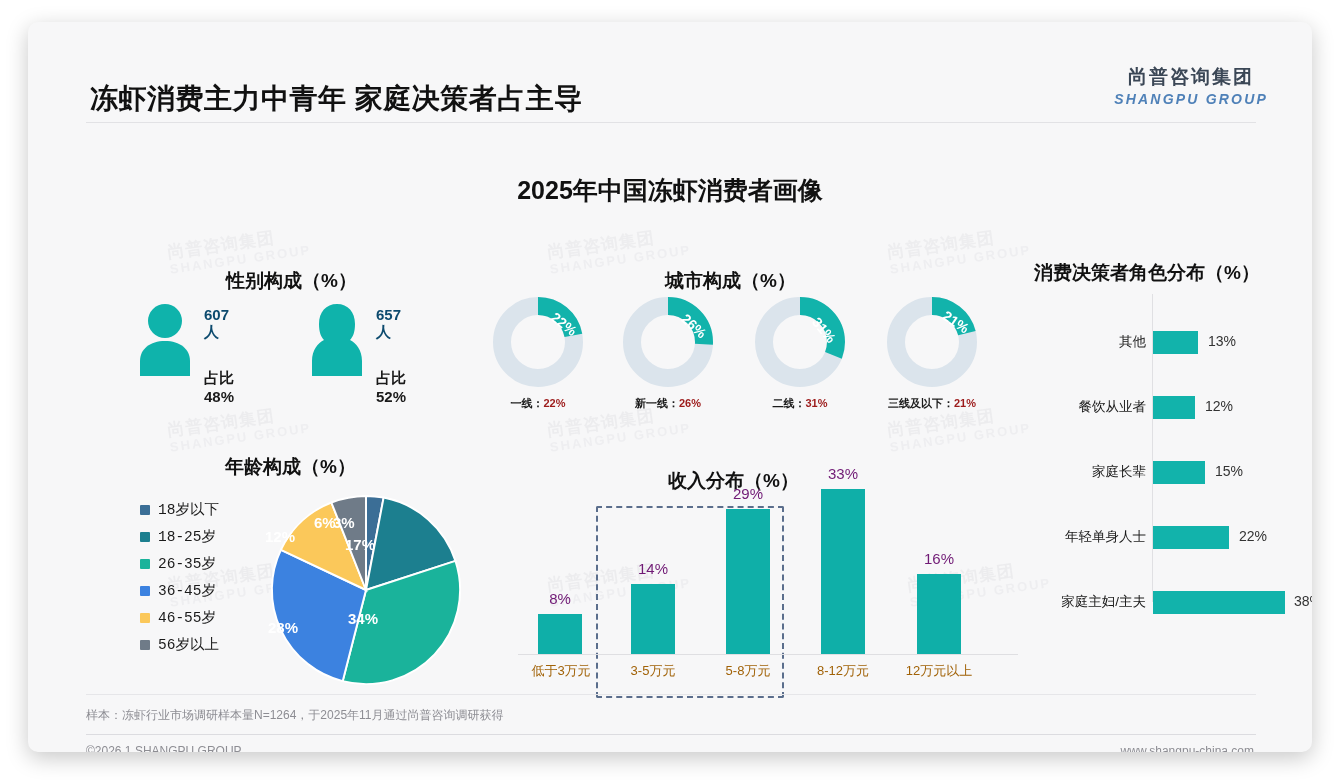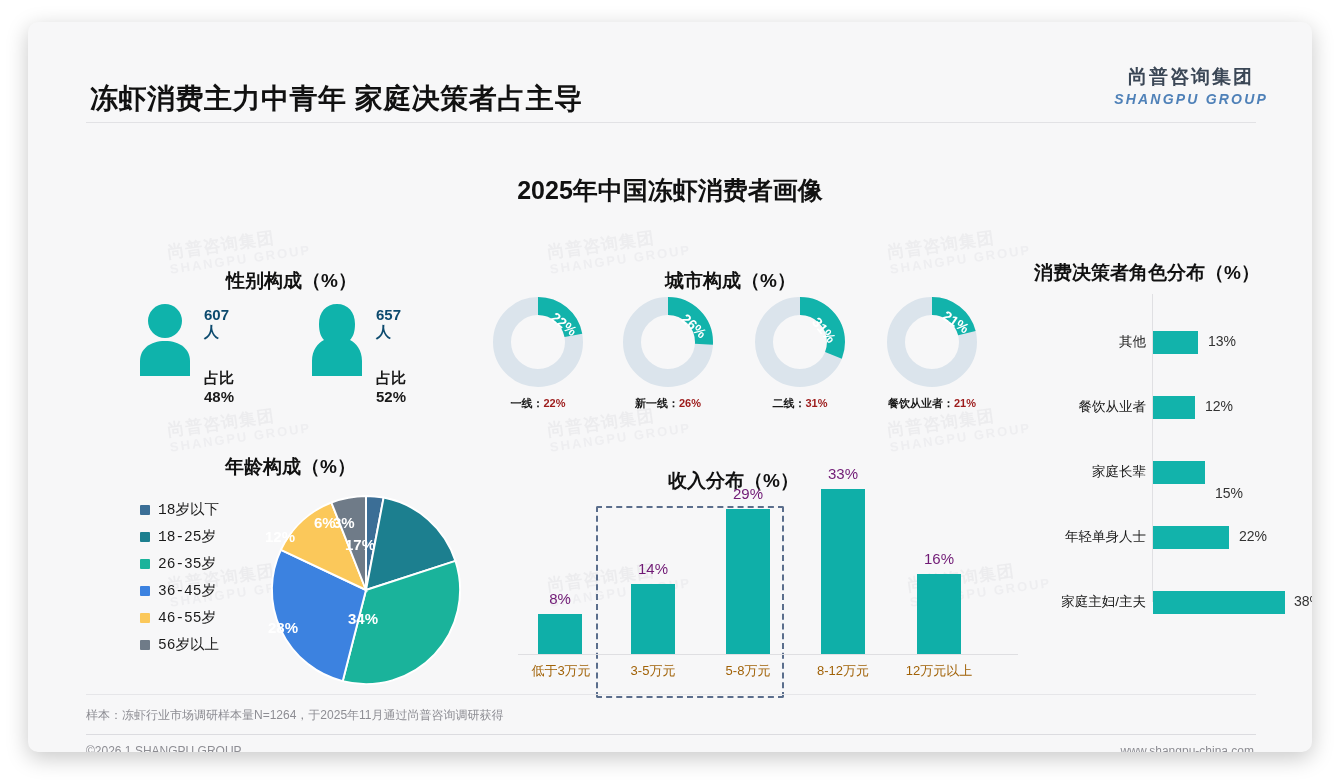--- a/index.html
+++ b/index.html
@@ -189,21 +189,21 @@
       <div class="dlbl" style="left:58px;top:28px;transform:rotate(50deg);">31%</div>
       <div class="dcap" style="left:-14px;width:124px;"><span>二线：</span><b>31%</b></div>
     </div>
 
     <div class="donut" style="left:404px;">
       <svg width="96" height="96" viewBox="0 0 96 96">
         <circle cx="48" cy="48" r="36" fill="none" stroke="#dbe4ec" stroke-width="18"></circle>
         <circle cx="48" cy="48" r="36" fill="none" stroke="#12b3ab" stroke-width="18" stroke-dasharray="47.5 228.7" transform="rotate(-90 48 48)"></circle>
       </svg>
       <div class="dlbl" style="left:58px;top:20px;transform:rotate(34deg);">21%</div>
-      <div class="dcap" style="left:-32px;width:160px;"><span>餐饮从业者：</span><b>21%</b></div>
+      <div class="dcap" style="left:-32px;width:160px;"><span>三线及以下：</span><b>21%</b></div>
     </div>
   </div>
 
   <div class="sect-title" style="left:197px;top:432px;">年龄构成（%）</div>
   <div class="pie-wrap">
     <div class="pie-legend">
       <div class="lg-row">
           <span class="lg-sw" style="background:#3b6e96"></span>
           <span class="lg-tx">18岁以下</span>
         </div>
@@ -292,21 +292,21 @@
 
     <div class="dm-row" style="top:103px;">
       <div class="dm-lbl">餐饮从业者</div>
       <div class="dm-bar" style="width:42px;"></div>
       <div class="dm-val" style="left:177px;">12%</div>
     </div>
 
     <div class="dm-row" style="top:168px;text-align:right;">
       <div class="dm-lbl">家庭长辈</div>
       <div class="dm-bar" style="width:52px;"></div>
-      <div class="dm-val" style="left:187px;margin-top:22px;">15%</div>
+      <div class="dm-val" style="left:187px;">15%</div>
     </div>
 
     <div class="dm-row" style="top:233px;">
       <div class="dm-lbl">年轻单身人士</div>
       <div class="dm-bar" style="width:76px;"></div>
       <div class="dm-val" style="left:211px;">22%</div>
     </div>
 
     <div class="dm-row" style="top:298px;">
       <div class="dm-lbl">家庭主妇/主夫</div>

